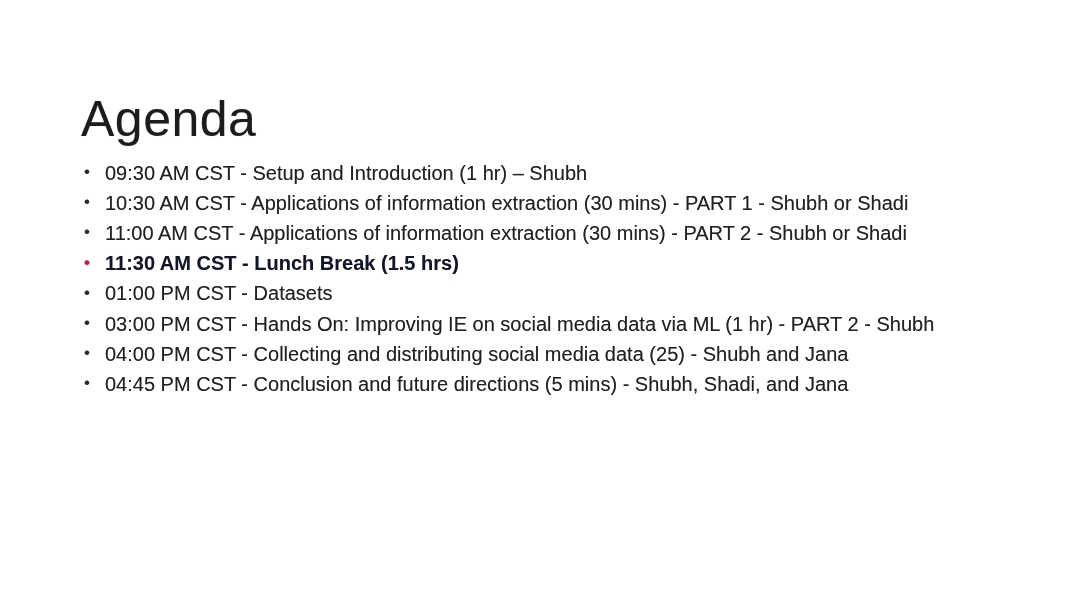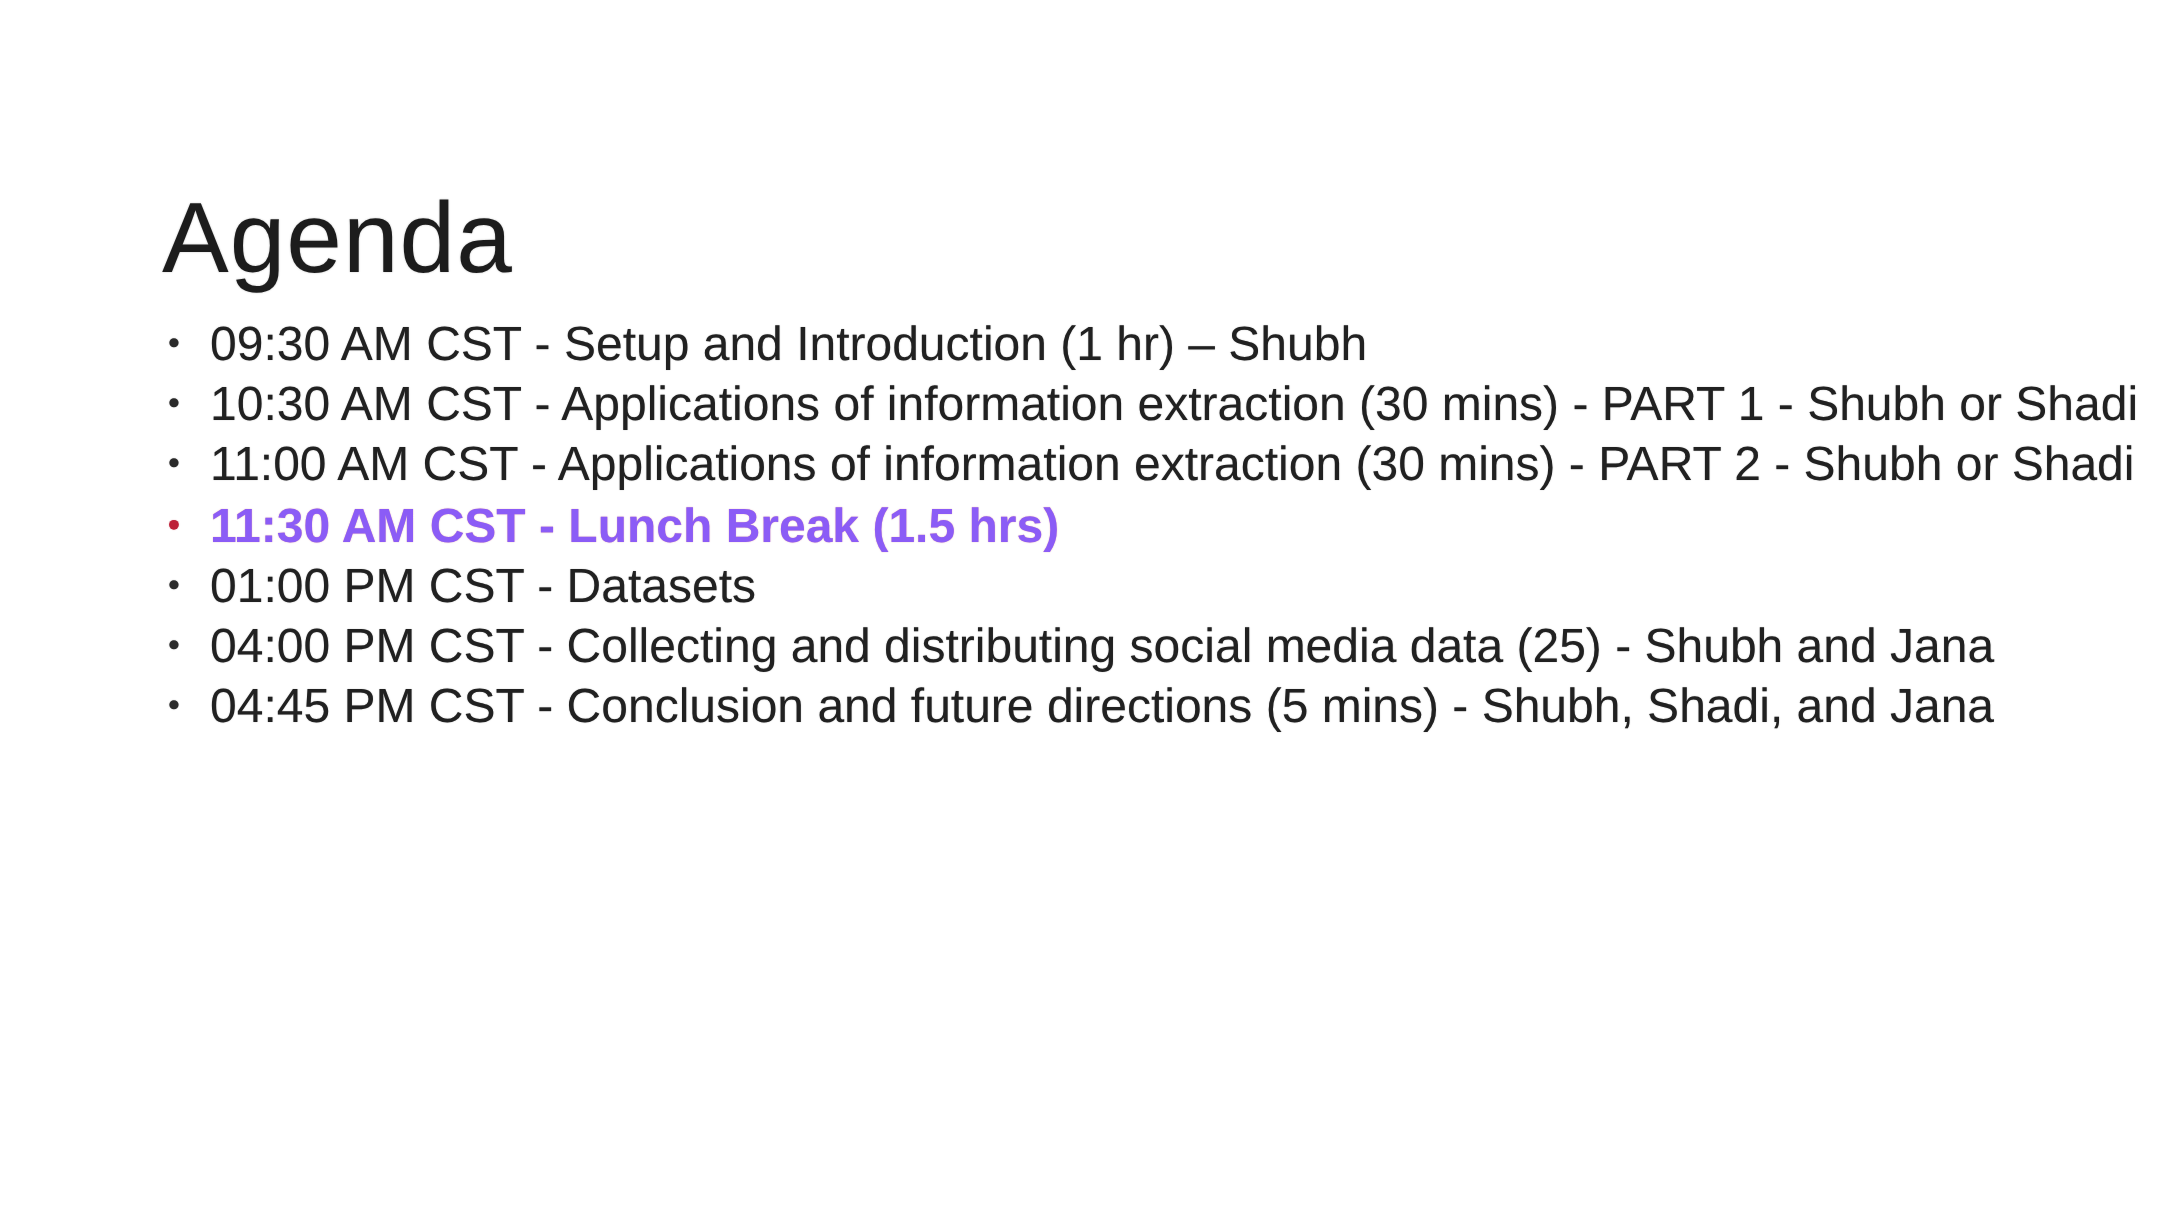--- a/index.html
+++ b/index.html
@@ -34,37 +34,37 @@
     padding: 0;
     list-style: none;
     width: 940px;
   }
   .agenda-list li {
     position: relative;
     height: 30.2px;
     display: flex;
     align-items: center;
     padding-left: 21px;
-    font-size: 24px;
+    font-size: 20px;
     color: #212121;
     white-space: nowrap;
     text-shadow: 0 0 0.6px rgba(0,0,0,0.35);
   }
   .agenda-list li::before {
     content: "\2022";
     position: absolute;
     left: 0;
     top: 50%;
     transform: translateY(-54%);
     font-size: 17px;
     color: #2a2a2a;
   }
   .agenda-list li.em {
     font-weight: 700;
-    color: #8b5cf6;
+    color: #0f172a;
     text-shadow: 0 0 0.6px rgba(189,32,56,0.45);
     align-items: center;
   }
   .agenda-list li.em::before {
     color: #bd2038;
   }
   .footer-date,
   .footer-url,
   .footer-number {
     position: absolute;
@@ -99,20 +99,23 @@
       <li>
       <span>11:00 AM CST - Applications of information extraction (30 mins) - PART 2 - Shubh or Shadi</span>
     </li>
       <li class="em">
       <span>11:30 AM CST - Lunch Break (1.5 hrs)</span>
     </li>
       <li>
       <span>01:00 PM CST - Datasets</span>
     </li>
       <li>
+      <span>03:00 PM CST - Hands On: Improving IE on social media data via ML (1 hr) - PART 2 - Shubh</span>
+    </li>
+      <li>
       <span>04:00 PM CST - Collecting and distributing social media data (25) - Shubh and Jana</span>
     </li>
       <li>
       <span>04:45 PM CST - Conclusion and future directions (5 mins) - Shubh, Shadi, and Jana</span>
     </li>
     </ul>
 
   <div class="footer-date">03/20/2023</div>
 
 

